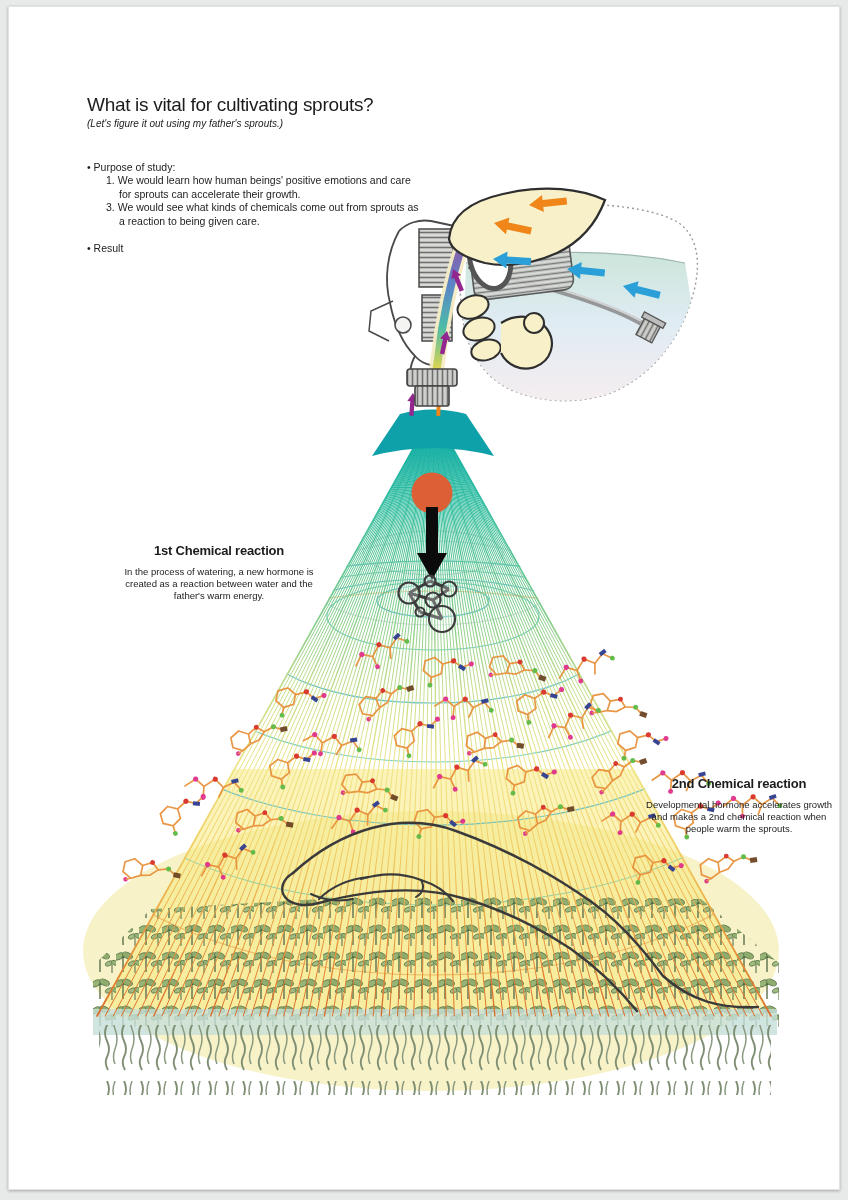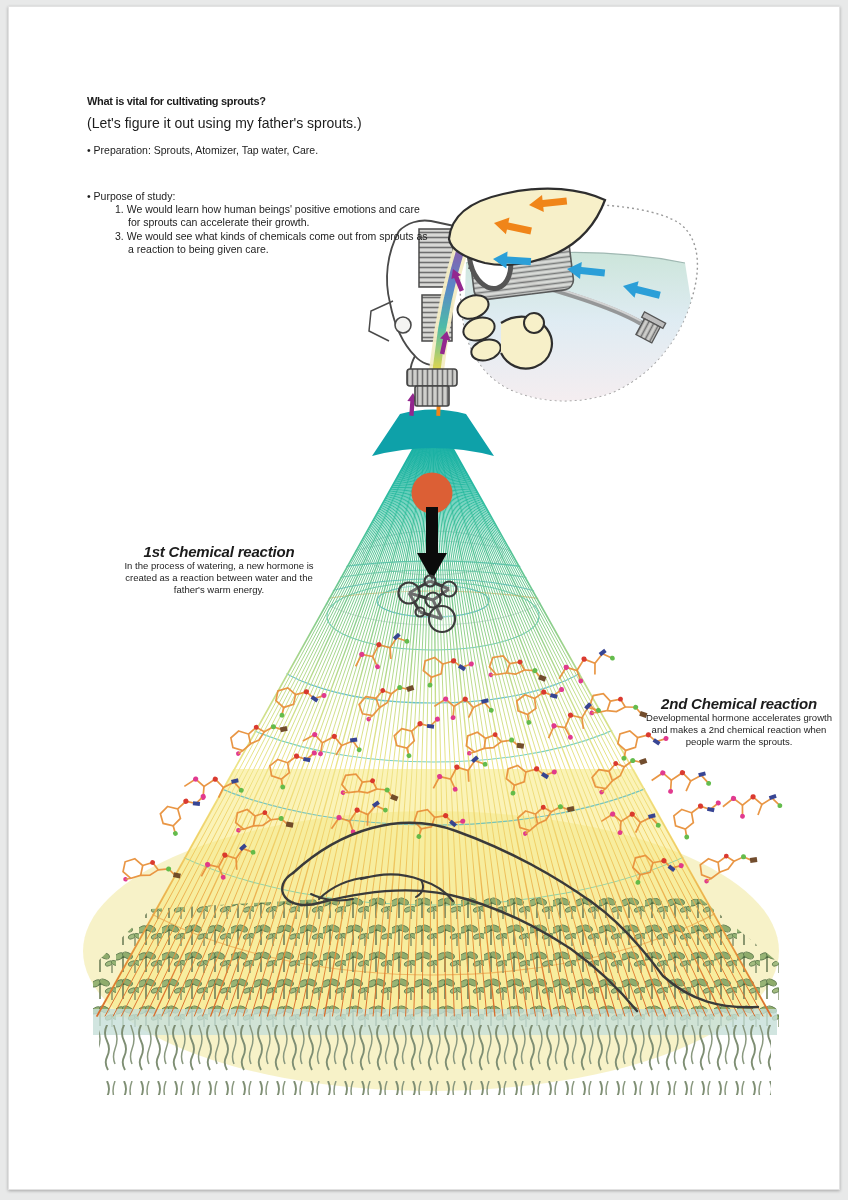--- a/index.html
+++ b/index.html
@@ -2,30 +2,30 @@
 <html><head>
 <meta charset="utf-8">
 <style>
   html,body{margin:0;padding:0;width:848px;height:1200px;background:#e8e9e9;overflow:hidden;
     font-family:"Liberation Sans", sans-serif;}
   .poster{position:absolute;left:8px;top:6px;right:8px;bottom:10px;background:#ffffff;
     box-shadow:0 1px 3px rgba(0,0,0,.28);border:1px solid #e2e2e2;}
   .artwork{position:absolute;left:-8px;top:-6px;width:848px;height:1200px;}
   .textblock{position:absolute;color:#1c1c1c;}
   #intro{left:78px;top:88px;width:318px;}
-  #intro .title{font-size:11px;font-weight:700;letter-spacing:-0.3px;line-height:1.1;}
-  #intro .subtitle{font-size:14px;margin-top:8px;}
+  #intro .title{font-size:19px;font-weight:400;letter-spacing:-0.3px;line-height:1.1;}
+  #intro .subtitle{font-size:10px;margin-top:2px;font-style:italic;}
   #intro .bullet{font-size:10.5px;margin-top:13px;line-height:1.28;}
-  #intro .numitem{font-size:10.5px;line-height:1.28;margin-left:28px;padding-left:13px;text-indent:-13px;width:300px;}
+  #intro .numitem{font-size:10.5px;line-height:1.28;margin-left:19px;padding-left:13px;text-indent:-13px;width:300px;}
   #intro .indent{font-size:10.5px;line-height:1.28;margin-left:13px;width:300px;}
   .reaction{position:absolute;text-align:center;color:#1c1c1c;}
-  .reaction .rtitle{font-size:15px;font-weight:700;letter-spacing:-0.2px;font-style:italic;}
-  .reaction .rbody{font-size:9.5px;line-height:1.25;}
+  .reaction .rtitle{font-size:13px;font-weight:700;letter-spacing:-0.2px;}
+  .reaction .rbody{font-size:9.5px;line-height:1.25;margin-top:8px;}
   #reaction1{left:102px;top:536px;width:216px;}
-  #reaction2{left:632px;top:688px;width:196px;}
+  #reaction2{left:632px;top:769px;width:196px;}
 </style>
 </head>
 <body>
 
 <div class="poster">
 <svg class="artwork" viewBox="0 0 848 1200">
   <defs>
     <linearGradient id="sprayGrad" gradientUnits="userSpaceOnUse" x1="0" y1="430" x2="0" y2="1015">
       <stop offset="0" stop-color="#12ACA6"></stop>
       <stop offset="0.12" stop-color="#2FBDA0"></stop>
@@ -351,24 +351,24 @@
     <g stroke="#444">
       <rect x="406" y="368" width="50" height="17" rx="3" fill="url(#ribsV)" stroke-width="1.6"></rect>
       <rect x="414" y="385" width="34" height="20" rx="2" fill="url(#ribsV)" stroke-width="1.6"></rect>
     </g>
   </g>
 </svg>
 
 <div class="textblock" id="intro">
   <div class="title">What is vital for cultivating sprouts?</div>
   <div class="subtitle">(Let's figure it out using my father's sprouts.)</div>
-  <div class="bullet">• Preparation: Sprouts, Atomizer, Tap water, Care.</div>
   <div class="bullet" style="margin-top:32px;">• Purpose of study:</div>
   <div class="numitem">1. We would learn how human beings' positive emotions and care for sprouts can accelerate their growth.</div>
   <div class="numitem">3. We would see what kinds of chemicals come out from sprouts as a reaction to being given care.</div>
+  <div class="bullet" style="margin-top:14px;">• Result</div>
 </div>
 
 <div class="reaction" id="reaction1">
   <div class="rtitle">1st Chemical reaction</div>
   <div class="rbody">In the process of watering, a new hormone is created as a reaction between water and the father's warm energy.</div>
 </div>
 
 <div class="reaction" id="reaction2">
   <div class="rtitle">2nd Chemical reaction</div>
   <div class="rbody">Developmental hormone accelerates growth and makes a 2nd chemical reaction when people warm the sprouts.</div>

